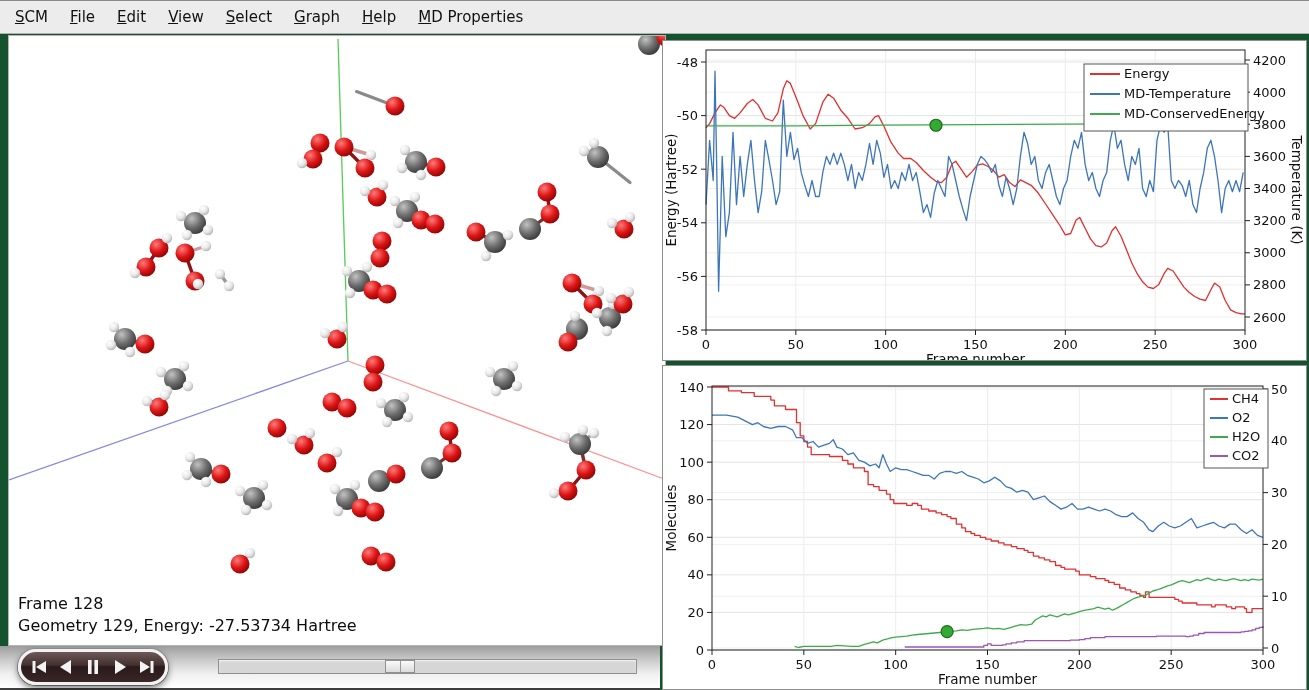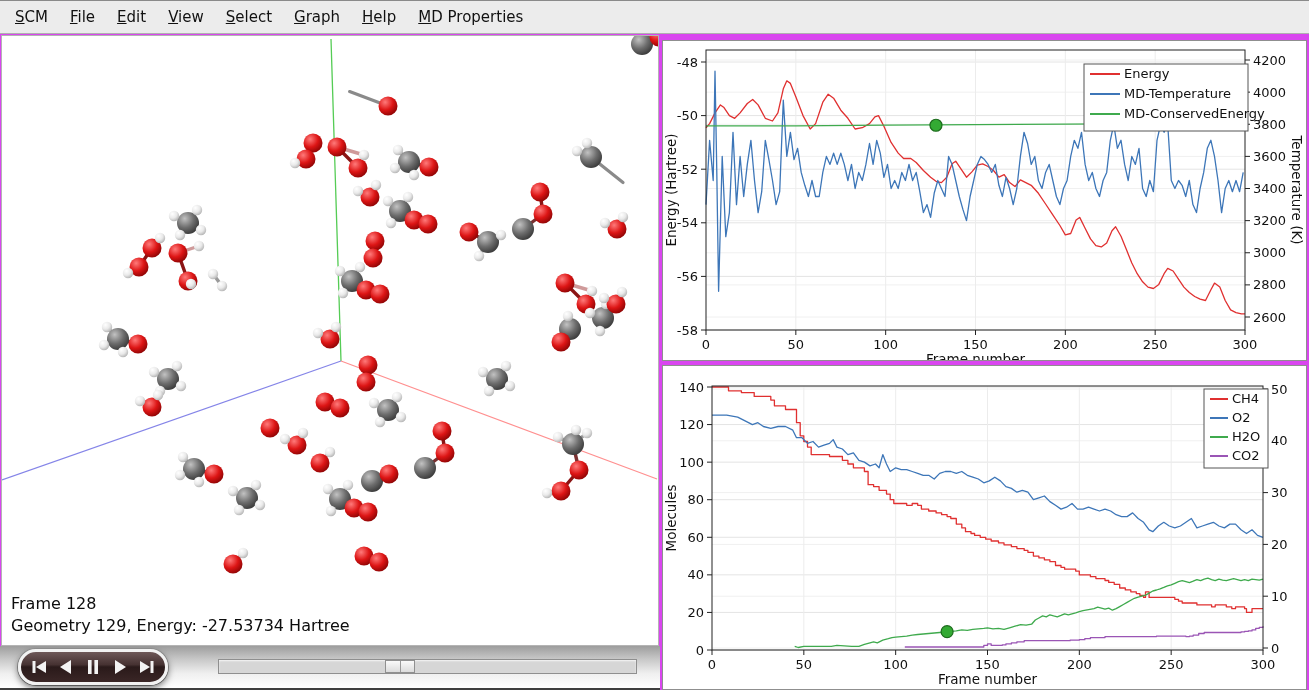--- a/index.html
+++ b/index.html
@@ -1,21 +1,21 @@
 <!DOCTYPE html>
 <html><head>
 <meta charset="utf-8">
 <style>
   html,body{margin:0;padding:0;}
   body{font-family:"DejaVu Sans","Liberation Sans",sans-serif;background:#ececec;}
-  .window{position:relative;width:1309px;height:690px;background:#d946ef;overflow:hidden;border-top:1px solid #8a8a8a;}
+  .window{position:relative;width:1309px;height:690px;background:#14532d;overflow:hidden;border-top:1px solid #8a8a8a;}
   .menubar{position:absolute;left:0;top:0;width:1309px;height:33px;background:#ececec;border-bottom:1px solid #b0b0b0;display:flex;align-items:center;padding-left:4px;box-sizing:border-box;}
   .menu-item{font-size:15px;color:#111;padding:0 11px;cursor:default;white-space:nowrap;}
   .menu-item u{text-decoration:underline;}
-  .viewer{position:absolute;left:1px;top:34px;width:658px;height:611px;background:#ffffff;border:1px solid #b4b4b4;box-sizing:border-box;}
+  .viewer{position:absolute;left:8px;top:34px;width:658px;height:611px;background:#ffffff;border:1px solid #b4b4b4;box-sizing:border-box;}
   .viewer svg{display:block;}
   .frame-info{position:absolute;left:9px;bottom:8px;font-size:16px;color:#0d0d0d;line-height:22px;}
   .playerbar{position:absolute;left:0;top:645px;width:660px;height:45px;background:linear-gradient(180deg,#9d9d9d 0%,#c6c6c6 30%,#efefef 65%,#ffffff 100%);border-bottom:3px solid #3f3f3f;box-sizing:border-box;}
   .pill{position:absolute;left:18px;top:3px;width:150px;height:36px;border-radius:19px;border:3px solid #f2f2f2;background:linear-gradient(180deg,#6e5858 0%,#463232 42%,#2a1a1a 50%,#3a2626 100%);box-shadow:0 3px 7px rgba(0,0,0,0.55),0 0 0 1px #9a9a9a;display:flex;align-items:center;justify-content:space-around;padding:0 6px;box-sizing:border-box;}
   .pbtn{width:24px;height:24px;display:flex;align-items:center;justify-content:center;cursor:pointer;}
   .slider-track{position:absolute;left:218px;top:13px;width:419px;height:15px;background:#d6d6d6;border:1px solid #8f8f8f;box-shadow:inset 0 1px 2px rgba(255,255,255,0.8);box-sizing:border-box;}
   .slider-handle{position:absolute;top:0px;width:30px;height:13px;background:linear-gradient(180deg,#fafafa,#dcdcdc);border:1px solid #909090;box-sizing:border-box;}
   .slider-handle:after{content:"";position:absolute;left:14px;top:0;width:1px;height:11px;background:#9a9a9a;}
   .chart-panel{position:absolute;background:#ffffff;border:1px solid #8f8f8f;box-sizing:border-box;}
   .chart-top{left:662px;top:39px;width:645px;height:321px;}

